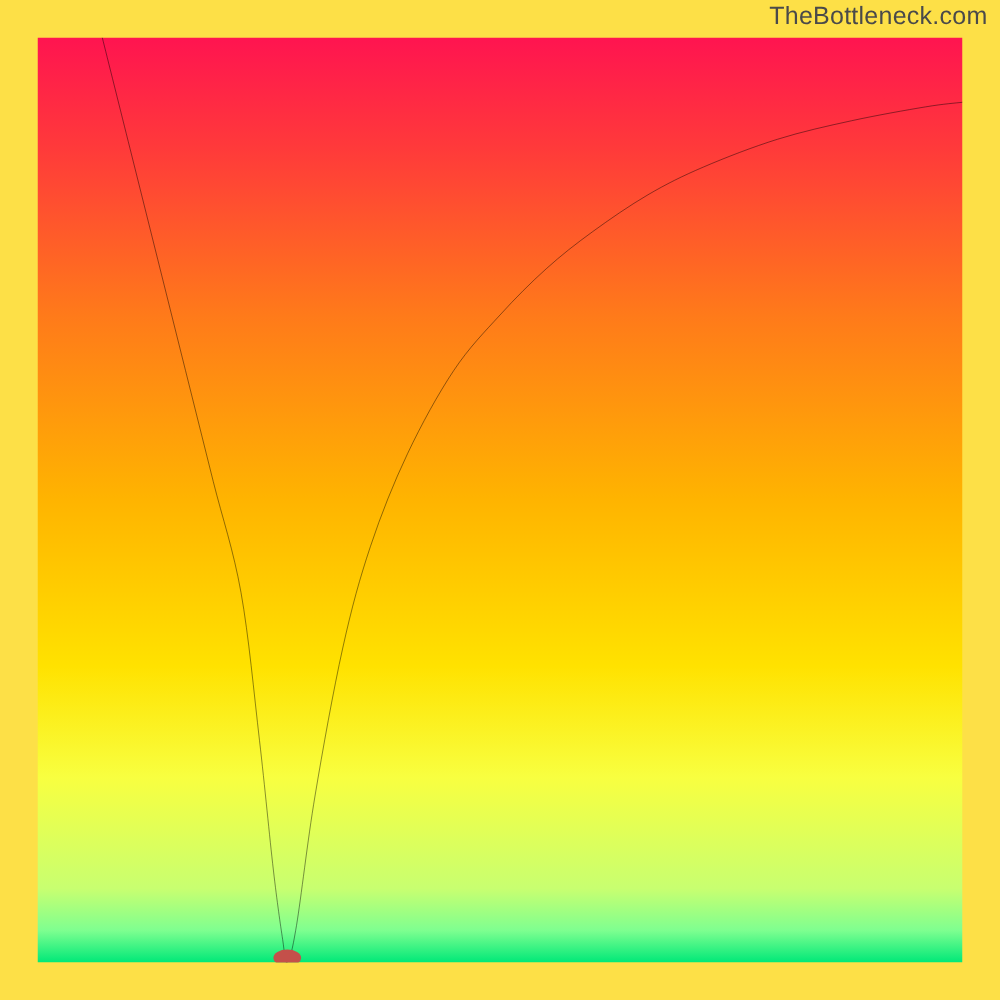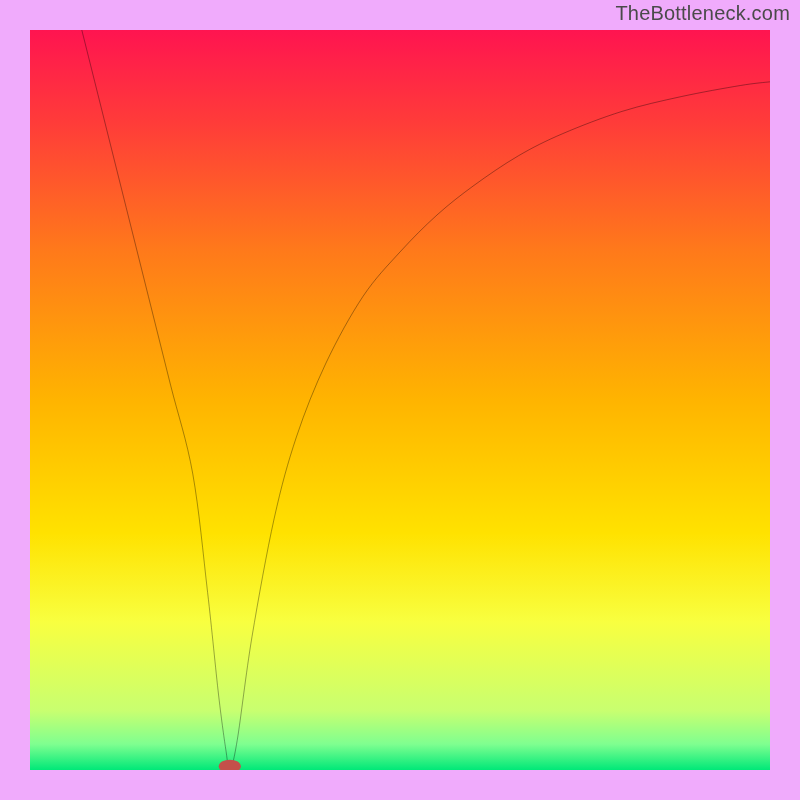--- a/index.html
+++ b/index.html
@@ -8,21 +8,21 @@
     width: 800px;
     height: 800px;
     overflow: hidden;
     background: #000;
     font-family: Arial, Helvetica, sans-serif;
   }
   .frame {
     position: relative;
     width: 800px;
     height: 800px;
-    background: #f0abfc;
+    background: #fde047;
     text-decoration: underline;
   }
   .watermark {
     position: absolute;
     top: 2px;
     right: 10px;
     color: #4a4a4a;
     font-size: 20px;
     font-weight: 500;
     letter-spacing: 0.2px;

